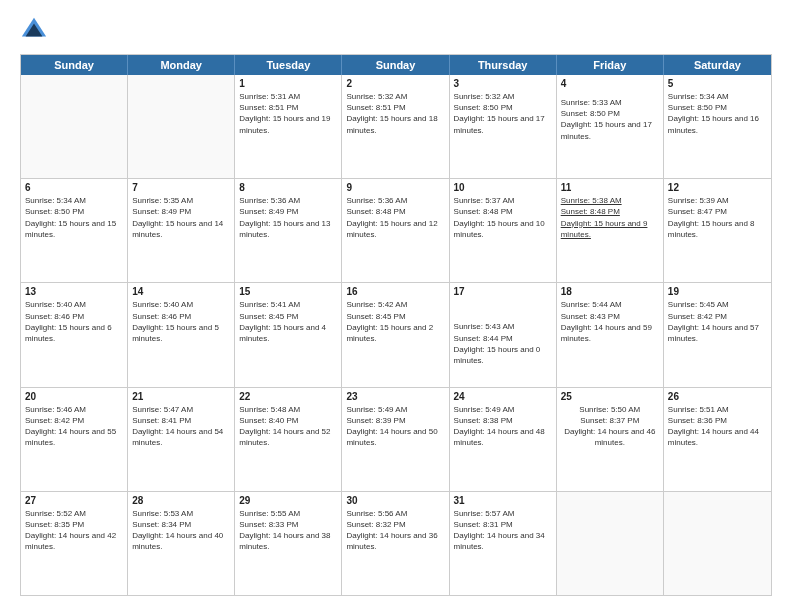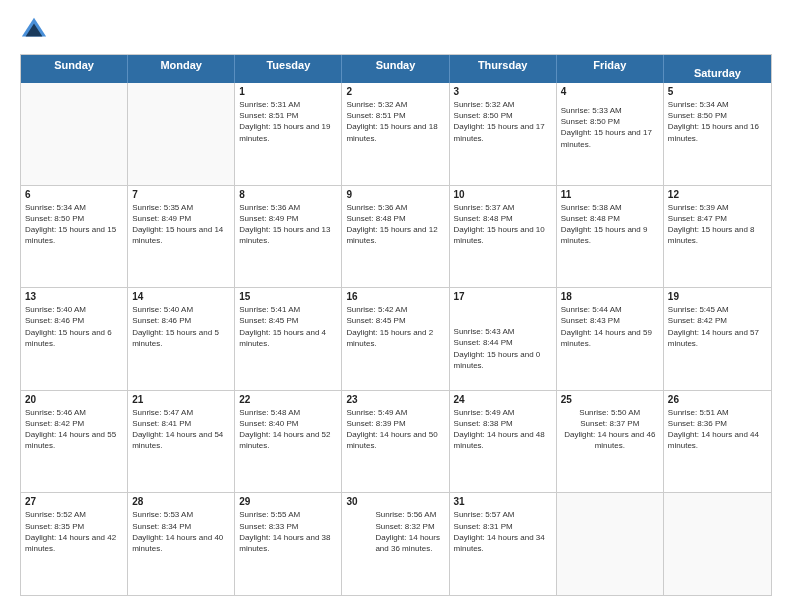--- a/index.html
+++ b/index.html
@@ -66,21 +66,21 @@
       background: #2e6da4;
     }
     .cal-header-cell {
       color: #fff;
       font-size: 11px;
       font-weight: bold;
       padding: 4px 9px;
       text-align: center;
       border-right: 1px solid #5a8fc0;
     }
-    .cal-header-cell:last-child { border-right: none; margin-top: 8px; }
+    .cal-header-cell:last-child { border-right: none; }
     .cal-body {
       flex: 1;
       display: flex;
       flex-direction: column;
     }
     .cal-week {
       display: grid;
       grid-template-columns: repeat(7, 1fr);
       flex: 1;
       border-bottom: 1px solid #ccc;
@@ -206,21 +206,21 @@
 Daylight: 15 hours and 12 minutes.</div>
           </div>
           <div class="cal-cell">
             <span class="day-num">10</span>
             <div class="cell-info" style="white-space: pre-line;">Sunrise: 5:37 AM
 Sunset: 8:48 PM
 Daylight: 15 hours and 10 minutes.</div>
           </div>
           <div class="cal-cell">
             <span class="day-num">11</span>
-            <div class="cell-info" style="white-space: pre-line;">Sunrise: 5:38 AM
+            <div class="cell-info" style="white-space: pre-line; text-decoration: underline;">Sunrise: 5:38 AM
 Sunset: 8:48 PM
 Daylight: 15 hours and 9 minutes.</div>
           </div>
           <div class="cal-cell">
             <span class="day-num">12</span>
             <div class="cell-info" style="white-space: pre-line;">Sunrise: 5:39 AM
 Sunset: 8:47 PM
 Daylight: 15 hours and 8 minutes.</div>
           </div>
         </div>
@@ -326,21 +326,21 @@
 Daylight: 14 hours and 40 minutes.</div>
           </div>
           <div class="cal-cell">
             <span class="day-num">29</span>
             <div class="cell-info" style="white-space: pre-line;">Sunrise: 5:55 AM
 Sunset: 8:33 PM
 Daylight: 14 hours and 38 minutes.</div>
           </div>
           <div class="cal-cell">
             <span class="day-num">30</span>
-            <div class="cell-info" style="white-space: pre-line; margin-left: 29px;">Sunrise: 5:56 AM
+            <div class="cell-info" style="white-space: pre-line;">Sunrise: 5:56 AM
 Sunset: 8:32 PM
 Daylight: 14 hours and 36 minutes.</div>
           </div>
           <div class="cal-cell">
             <span class="day-num">31</span>
             <div class="cell-info" style="white-space: pre-line;">Sunrise: 5:57 AM
 Sunset: 8:31 PM
 Daylight: 14 hours and 34 minutes.</div>
           </div>
           <div class="cal-cell empty"></div>

